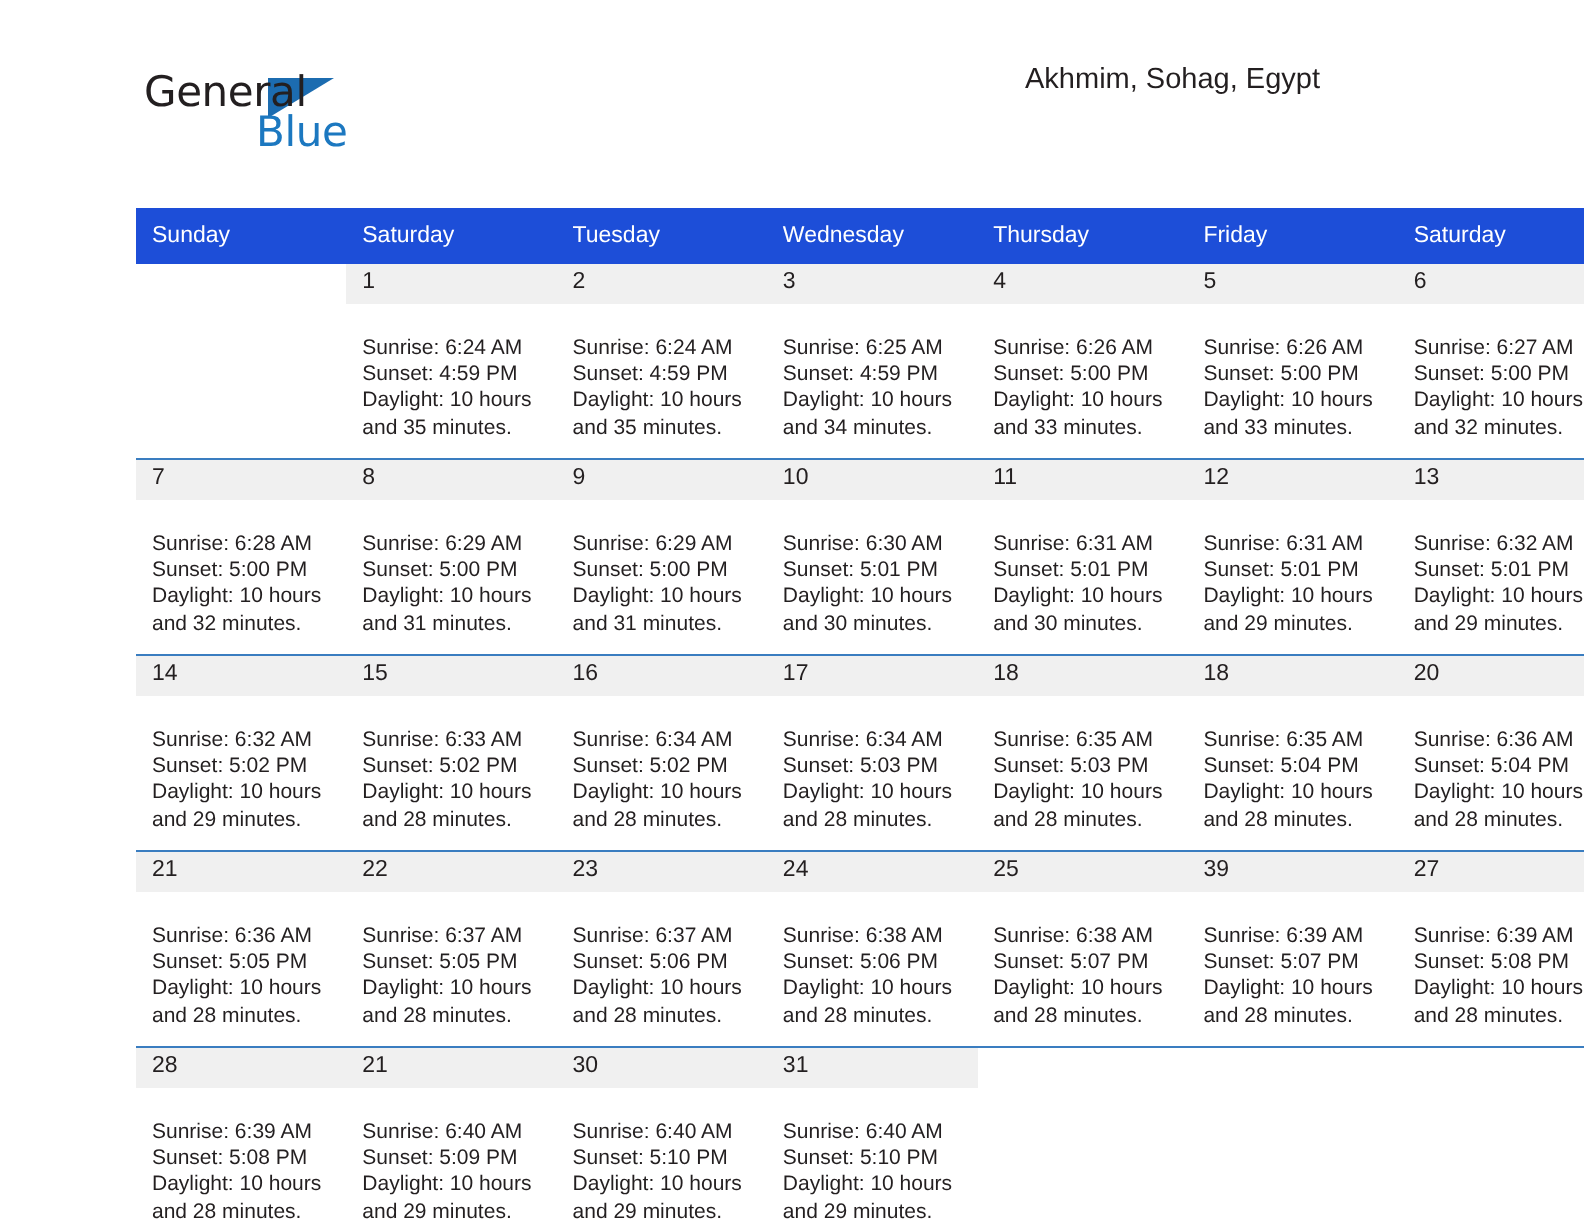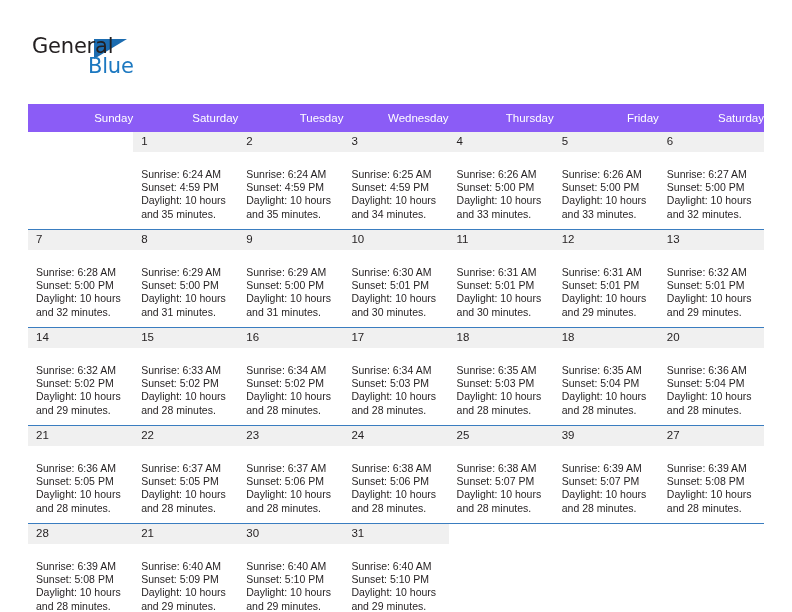--- a/index.html
+++ b/index.html
@@ -13,20 +13,21 @@
     font-family: "Liberation Sans", sans-serif;
     color: #231f20;
     overflow: hidden;
   }
 
   .page {
     position: relative;
     width: 648px;
     height: 612px;
     box-sizing: border-box;
+    margin-left: 40px;
   }
 
   
   .header {
     position: absolute;
     left: 28px;
     top: 28px;
     right: 28px;
     height: 68px;
   }
@@ -93,25 +94,25 @@
   .calendar {
     position: absolute;
     left: 28px;
     top: 104px;
     width: 736px;
     border-collapse: collapse;
     table-layout: fixed;
   }
 
   .calendar th {
-    background: #8b5cf6;
+    background: #1d4ed8;
     color: #ffffff;
     font-size: 11.5px;
     font-weight: normal;
-    text-align: right;
+    text-align: left;
     padding: 5px 0 5px 8px;
     height: 18px;
     vertical-align: middle;
     border: none;
   }
 
   .week-row > td {
     padding: 0;
     vertical-align: top;
     border-top: 1.2px solid #3a7dc0;
@@ -163,20 +164,21 @@
 
   <div class="header">
 
     <div class="brand">
       <div class="brand-triangle"></div>
       <div class="brand-general">General</div>
       <div class="brand-blue">Blue</div>
     </div>
 
     <div class="title-block">
+      <div class="cal-subtitle">Akhmim, Sohag, Egypt</div>
     </div>
 
   </div>
 
   <table class="calendar">
     <colgroup>
       <col style="width:14.2857%">
         <col style="width:14.2857%">
         <col style="width:14.2857%">
       <col style="width:14.2857%">

